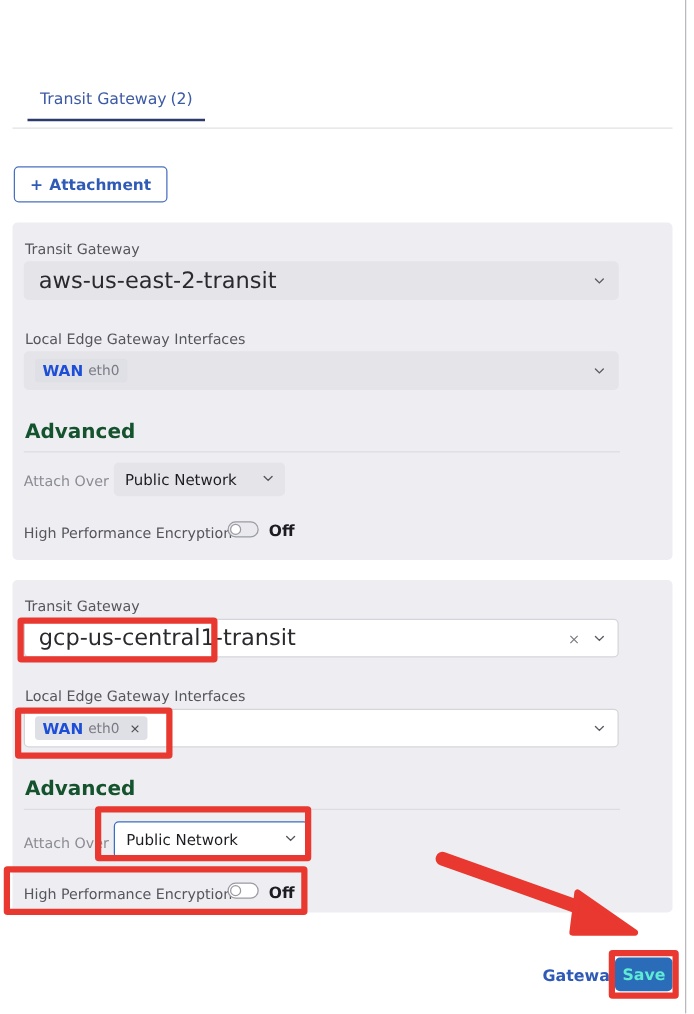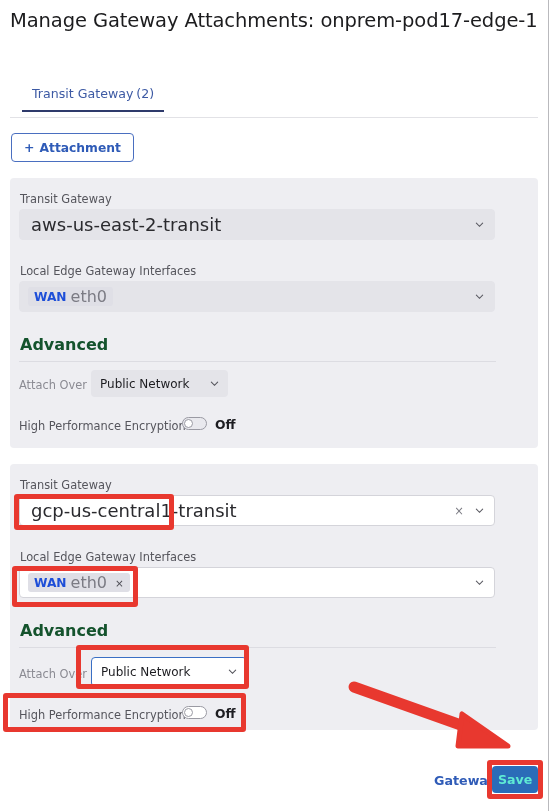--- a/index.html
+++ b/index.html
@@ -36,21 +36,21 @@
     font-size: 19.5px;
     font-weight: 400;
     color: #1c1c1e;
     letter-spacing: -0.1px;
     white-space: nowrap;
   }
 
   
   .tabbar {
     position: absolute;
-    left: 10px; top: 86px;
+    left: 10px; top: 71px;
     width: 528px; height: 32px;
     border-bottom: 1px solid #e2e2e6;
   }
   .tab {
     position: absolute;
     left: 12px; top: 0;
     padding: 0 10px 9px 10px;
     font-size: 12.6px;
     color: #3d5aa4;
     white-space: nowrap;
@@ -139,21 +139,21 @@
     left: 8px;
     height: 19px;
     background: #dfdfe6;
     border-radius: 3px;
     display: flex; align-items: center;
     padding: 0 6px;
     gap: 4px;
     white-space: nowrap;
   }
   .chip .chip-main { font-size: 12.2px; color: #1d4ed8; font-weight: bold; }
-  .chip .chip-sub { font-size: 16px; color: #7b7b84; text-align: right; }
+  .chip .chip-sub { font-size: 11px; color: #7b7b84; text-align: right; }
   .chip .chip-x { font-size: 10.5px; color: #4d4d55; margin-left: 4px; }
 
   .adv-title {
     position: absolute;
     left: 10px;
     font-size: 16px;
     font-weight: bold;
     color: #14532d;
   }
   .adv-rule {
@@ -241,21 +241,20 @@
     left: 340px; top: 672px;
     width: 180px; height: 90px;
     pointer-events: none;
   }
 </style>
 </head>
 <body>
 
 <div id="page">
 
-  <div class="page-title">Manage Gateway Attachments: onprem-pod17-edge-1</div>
 
   <div class="tabbar">
     <div class="tab">
       <span>Transit Gateway</span><span class="count">(2)</span>
     </div>
   </div>
 
   <div class="attach-btn">
     <span class="plus">+</span>
     <span>Attachment</span>

